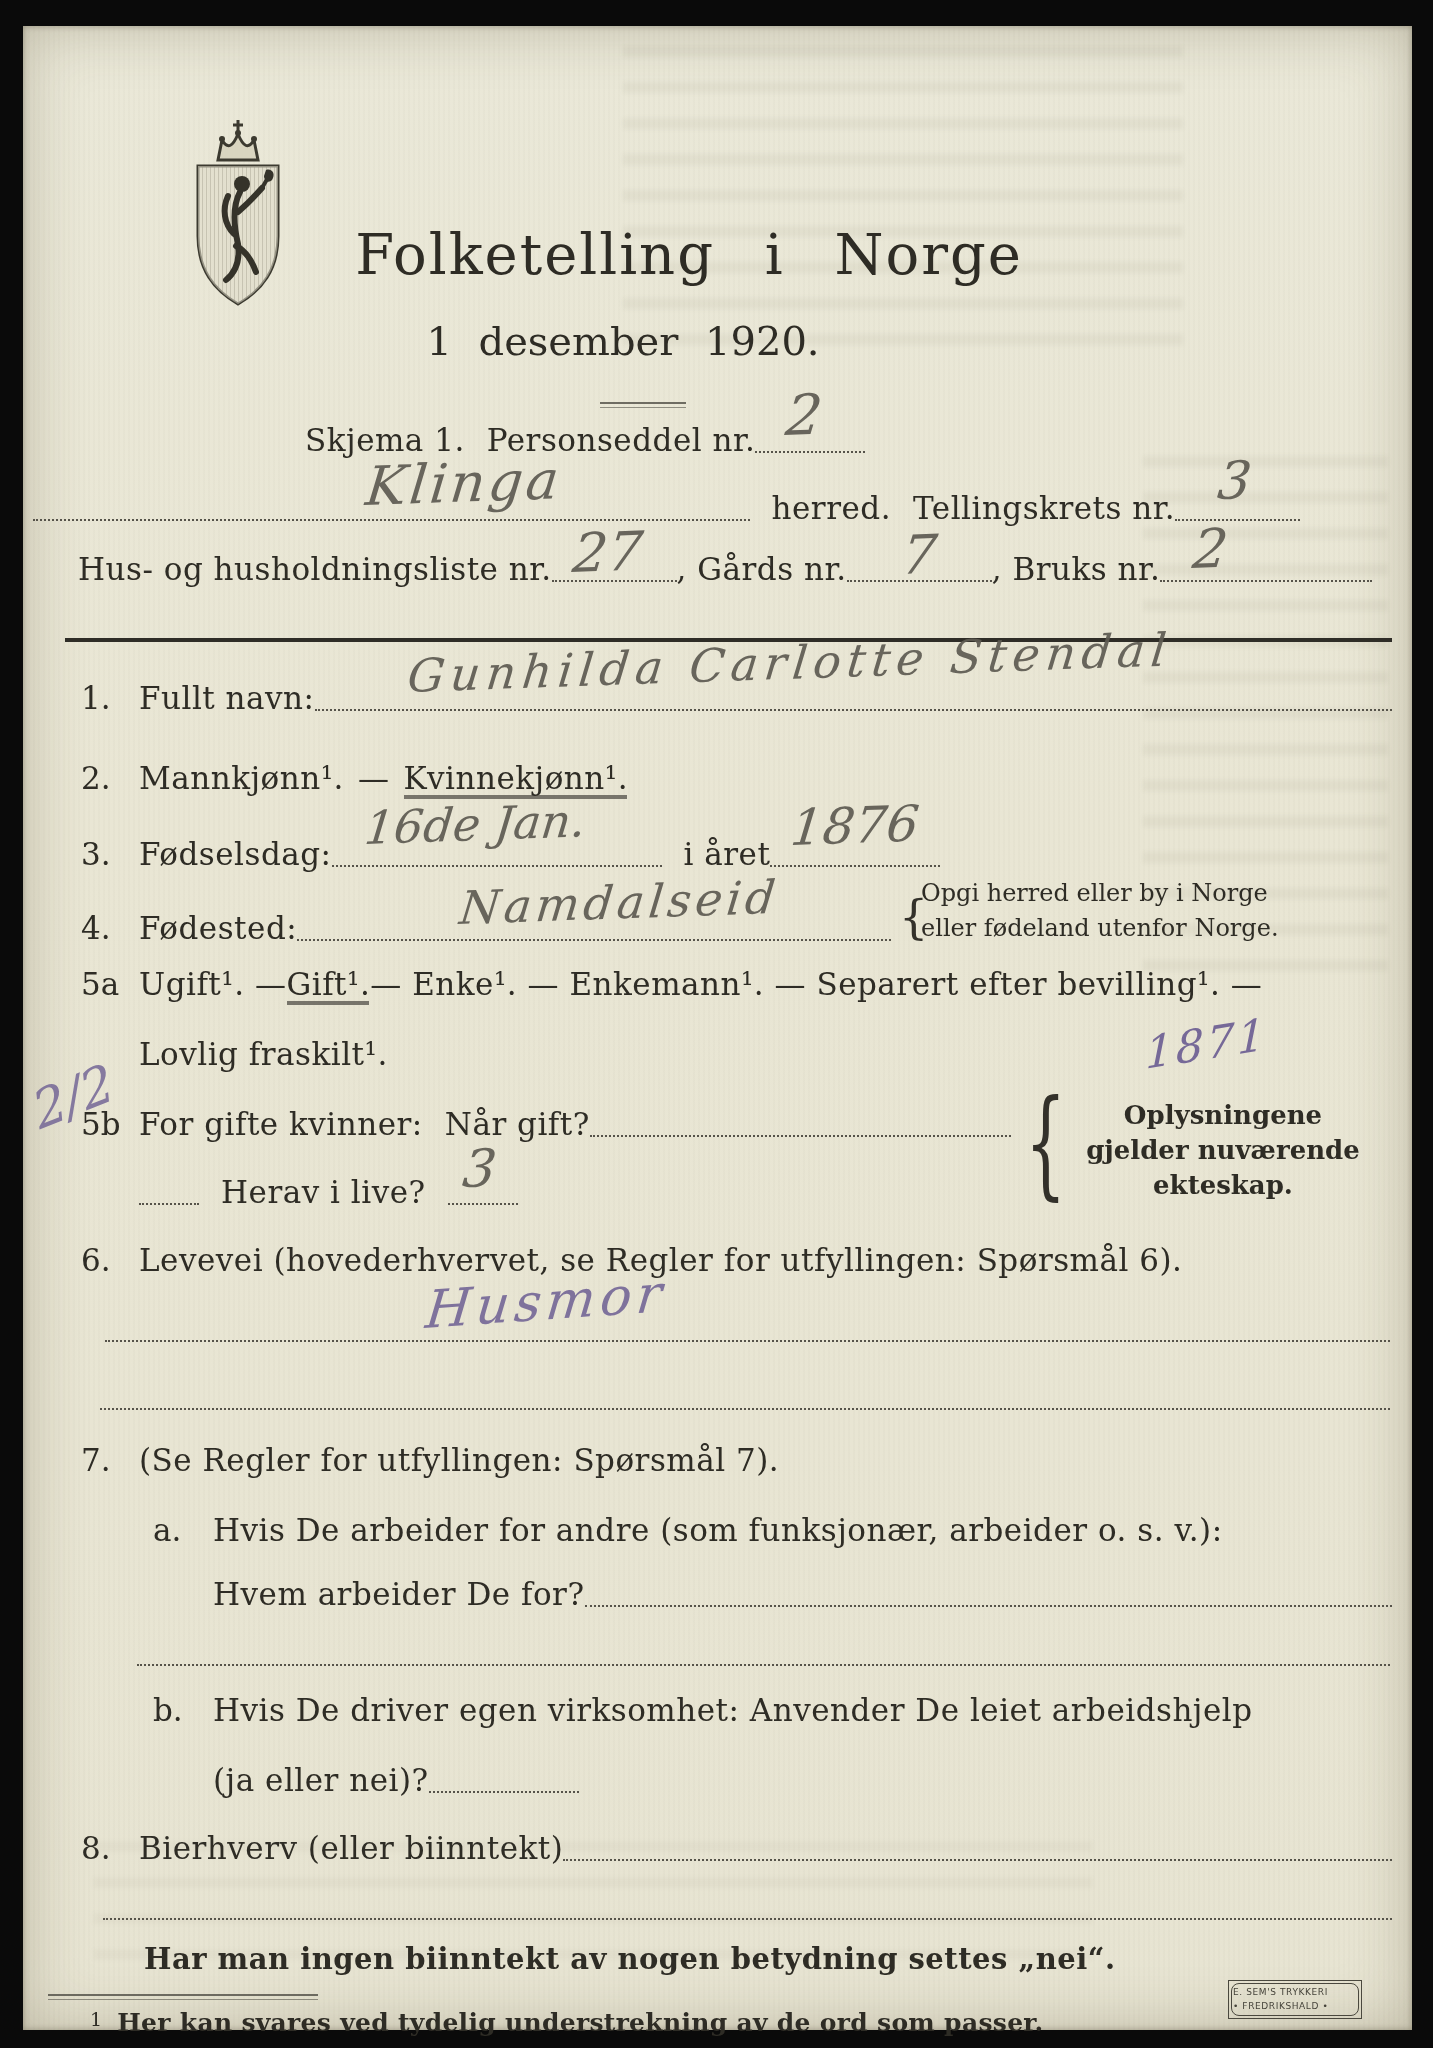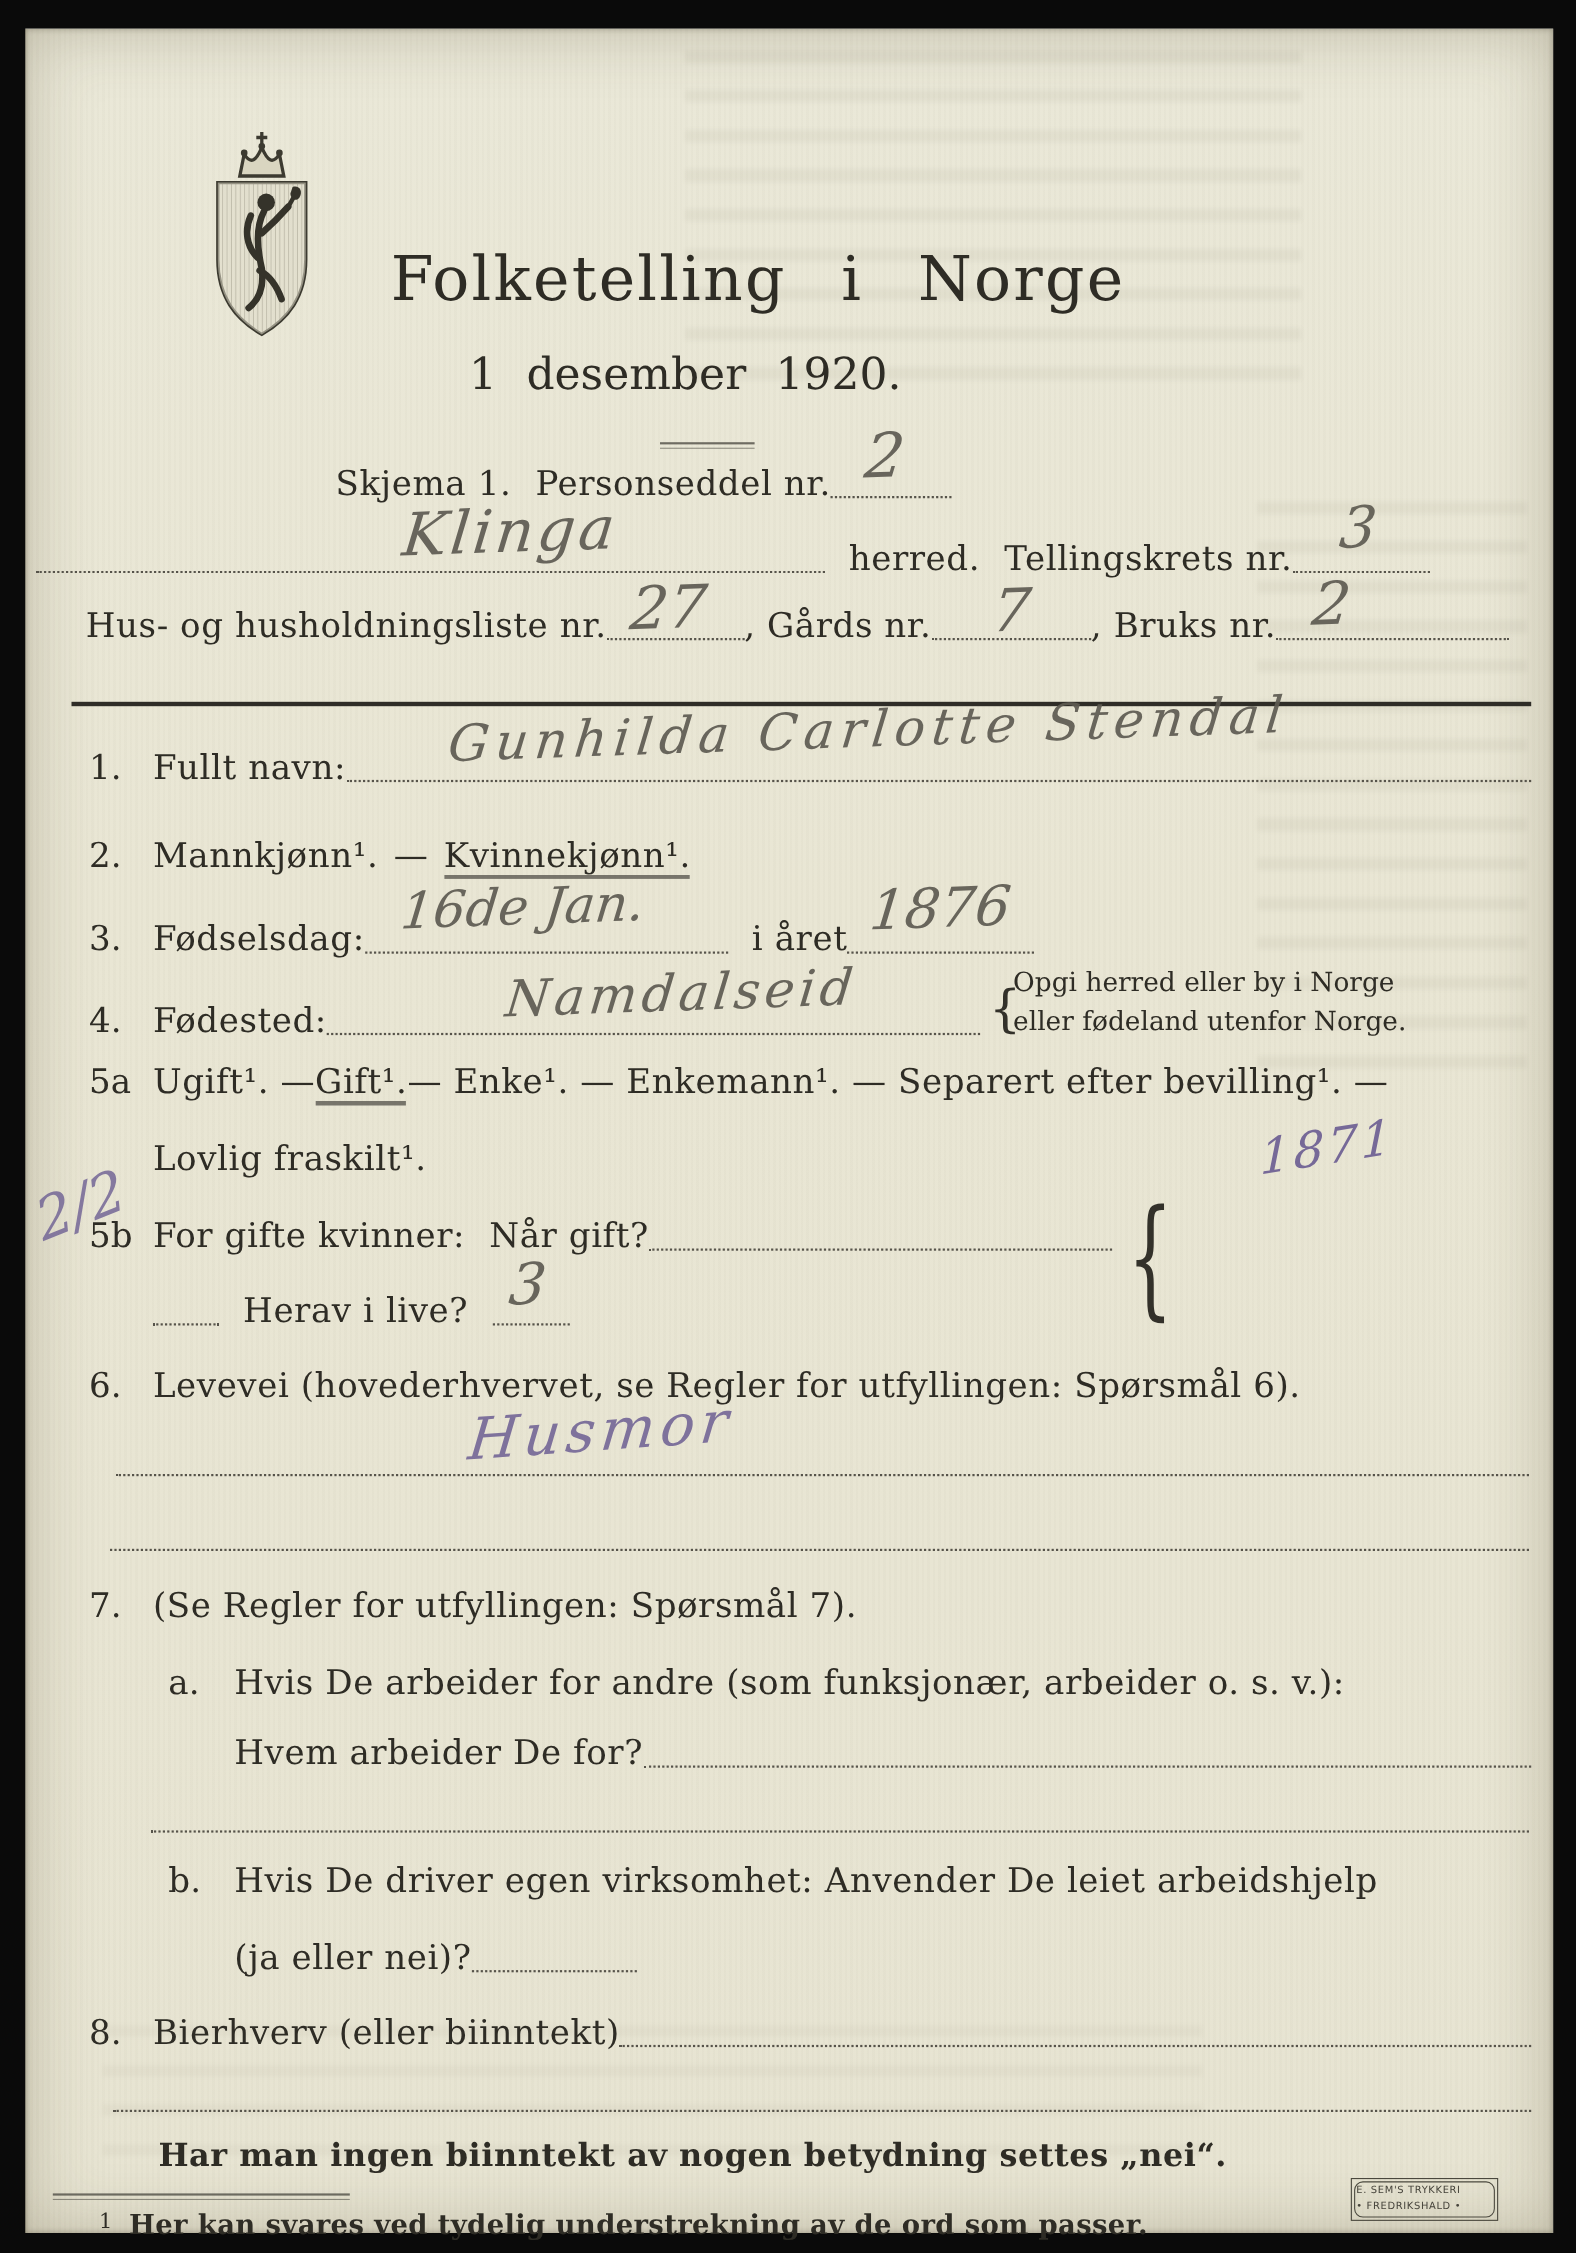--- a/index.html
+++ b/index.html
@@ -196,20 +196,25 @@
   <div class="row" style="left:116px;top:1150px;width:872px;">
     <span class="leader" style="flex:0 0 60px;"></span>
     <span class="gap"></span>
     <span class="lbl">Herav i live?</span>
     <span class="gap"></span>
     <span class="leader" style="flex:0 0 70px;">
       <span class="hw" style="font-size:52px;left:12px;top:-58px;">3</span>
     </span>
   </div>
   <div class="abs brace" style="left:985px;top:1058px;">{</div>
+  <div class="abs bracenote" style="left:1035px;top:1072px;width:330px;">
+    <div>Oplysningene</div>
+    <div>gjelder nuværende</div>
+    <div>ekteskap.</div>
+  </div>
 
   <div class="row" style="left:58px;top:1218px;">
     <span class="num">6.</span>
     <span class="lbl">Levevei (hovederhvervet, se Regler for utfyllingen:  Spørsmål 6).</span>
   </div>
   <span class="hw purple" style="left:400px;top:1254px;font-size:52px;letter-spacing:5px;transform:rotate(-4deg) skewX(-10deg);opacity:.85;">Husmor</span>
   <div class="abs dotline" style="left:82px;top:1314px;right:22px;"></div>
   <div class="abs dotline" style="left:77px;top:1382px;right:22px;"></div>
 
   <div class="row" style="left:58px;top:1418px;">

